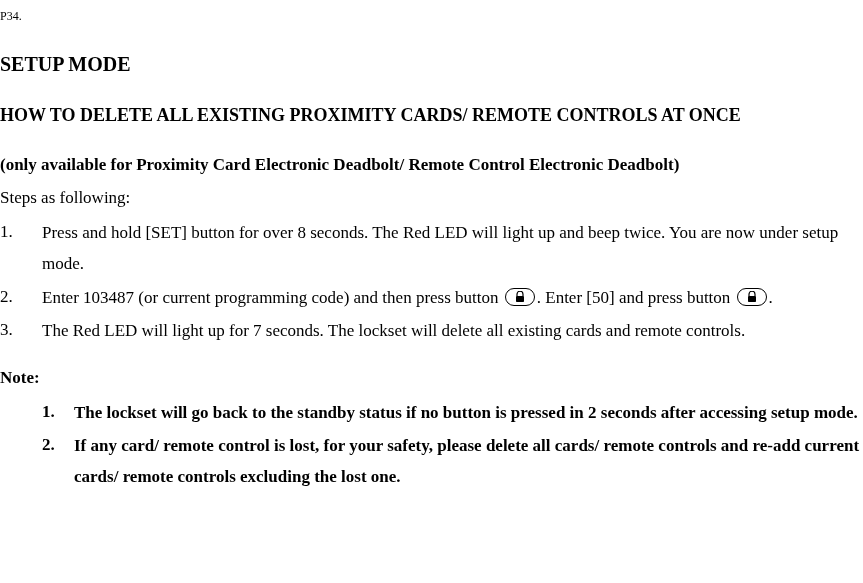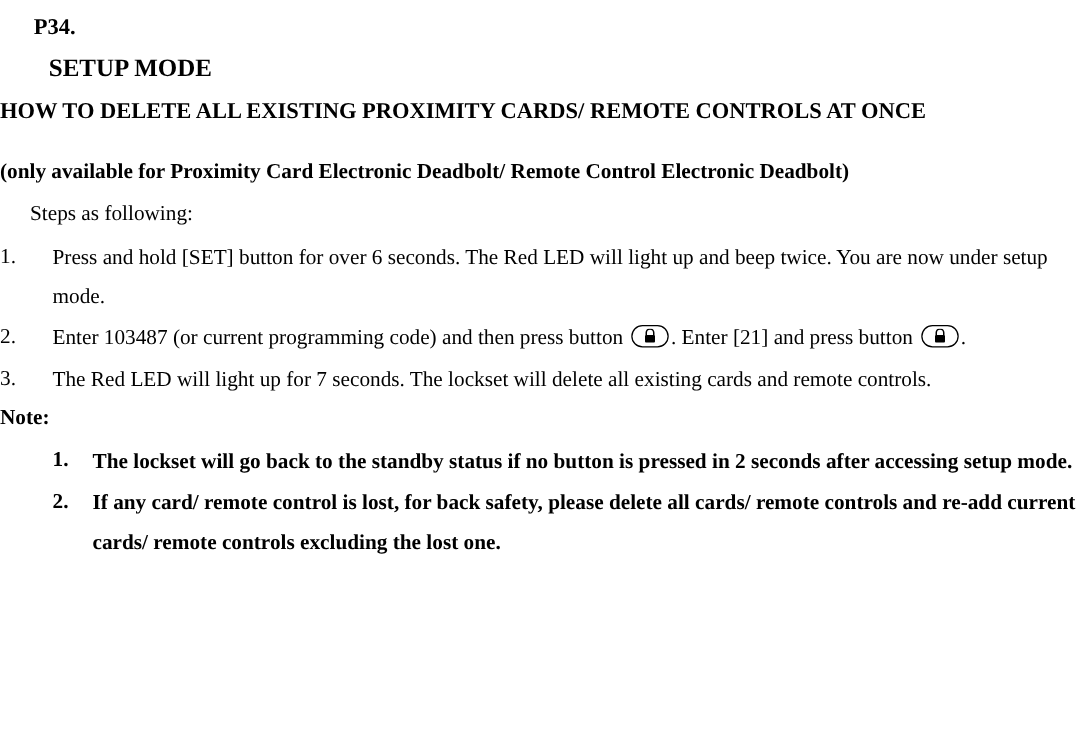--- a/index.html
+++ b/index.html
@@ -11,44 +11,41 @@
       font-family: "Times New Roman", Times, serif;
       font-size: 17px;
       line-height: 1.75;
       color: #000;
       background: #fff;
       width: 863px;
       height: 583px;
       padding: 6px 0 0 0;
     }
     .page-number {
-      font-weight: bold;
-      font-size: 18px;
-      margin-left: 27px;
+      font-weight: normal;
+      font-size: 12px;
     }
     .setup-mode {
       font-weight: bold;
       font-size: 20px;
-      margin-top: 0;
-      padding-left: 39px;
+      margin-top: 20px;
     }
     .how-to {
       font-weight: bold;
       font-size: 18px;
-      margin-top: 0;
+      margin-top: 18px;
     }
     .only-available {
       font-weight: bold;
       font-size: 17px;
       margin-top: 18px;
     }
     .steps-intro {
       font-size: 17px;
       margin-top: 4px;
-      padding-left: 24px;
     }
     .ordered-list {
       list-style: none;
       margin-top: 4px;
     }
     .ordered-list > li {
       display: flex;
       margin-top: 2px;
     }
     .ordered-list .num {
@@ -74,21 +71,21 @@
     }
     .lock-button svg {
       position: absolute;
       left: 50%;
       top: 50%;
       transform: translate(-50%, -50%);
     }
     .note-label {
       font-weight: bold;
       font-size: 17px;
-      margin-top: 0;
+      margin-top: 16px;
     }
     .note-list {
       list-style: none;
       margin-top: 4px;
       padding-left: 42px;
     }
     .note-list > li {
       display: flex;
       font-weight: bold;
       margin-top: 2px;
@@ -113,44 +110,44 @@
 
 <div class="how-to">HOW TO DELETE ALL EXISTING PROXIMITY CARDS/ REMOTE CONTROLS AT ONCE</div>
 
 <div class="only-available">(only available for Proximity Card Electronic Deadbolt/ Remote Control Electronic Deadbolt)</div>
 
 <div class="steps-intro">Steps as following:</div>
 
 <ol class="ordered-list">
   <li>
     <span class="num">1.</span>
-    <span class="content">Press and hold [SET] button for over 6 seconds. The Red LED will light up and beep twice. You are now under setup mode.</span>
+    <span class="content">Press and hold [SET] button for over 8 seconds. The Red LED will light up and beep twice. You are now under setup mode.</span>
   </li>
   <li>
     <span class="num">2.</span>
     <span class="content">
       <span>Enter 103487 (or current programming code) and then press button </span><span class="lock-button"><svg width="10" height="12" viewBox="0 0 10 12">
             <path d="M2 5 V3.2 a3 3 0 0 1 6 0 V5" fill="none" stroke="#000" stroke-width="1.2"></path>
             <rect x="1" y="5" width="8" height="6" rx="0.8" fill="#000"></rect>
-          </svg></span><span>. Enter [21] and press button </span><span class="lock-button"><svg width="10" height="12" viewBox="0 0 10 12">
+          </svg></span><span>. Enter [50] and press button </span><span class="lock-button"><svg width="10" height="12" viewBox="0 0 10 12">
             <path d="M2 5 V3.2 a3 3 0 0 1 6 0 V5" fill="none" stroke="#000" stroke-width="1.2"></path>
             <rect x="1" y="5" width="8" height="6" rx="0.8" fill="#000"></rect>
           </svg></span><span>.</span>
     </span>
   </li>
   <li>
     <span class="num">3.</span>
     <span class="content">The Red LED will light up for 7 seconds. The lockset will delete all existing cards and remote controls.</span>
   </li>
 </ol>
 
 <div class="note-label">Note:</div>
 
 <ol class="note-list">
   <li>
     <span class="num">1.</span>
     <span class="content">The lockset will go back to the standby status if no button is pressed in 2 seconds after accessing setup mode.</span>
   </li>
   <li>
     <span class="num">2.</span>
-    <span class="content">If any card/ remote control is lost, for back safety, please delete all cards/ remote controls and re-add current cards/ remote controls excluding the lost one.</span>
+    <span class="content">If any card/ remote control is lost, for your safety, please delete all cards/ remote controls and re-add current cards/ remote controls excluding the lost one.</span>
   </li>
 </ol>
 
 </body></html>

